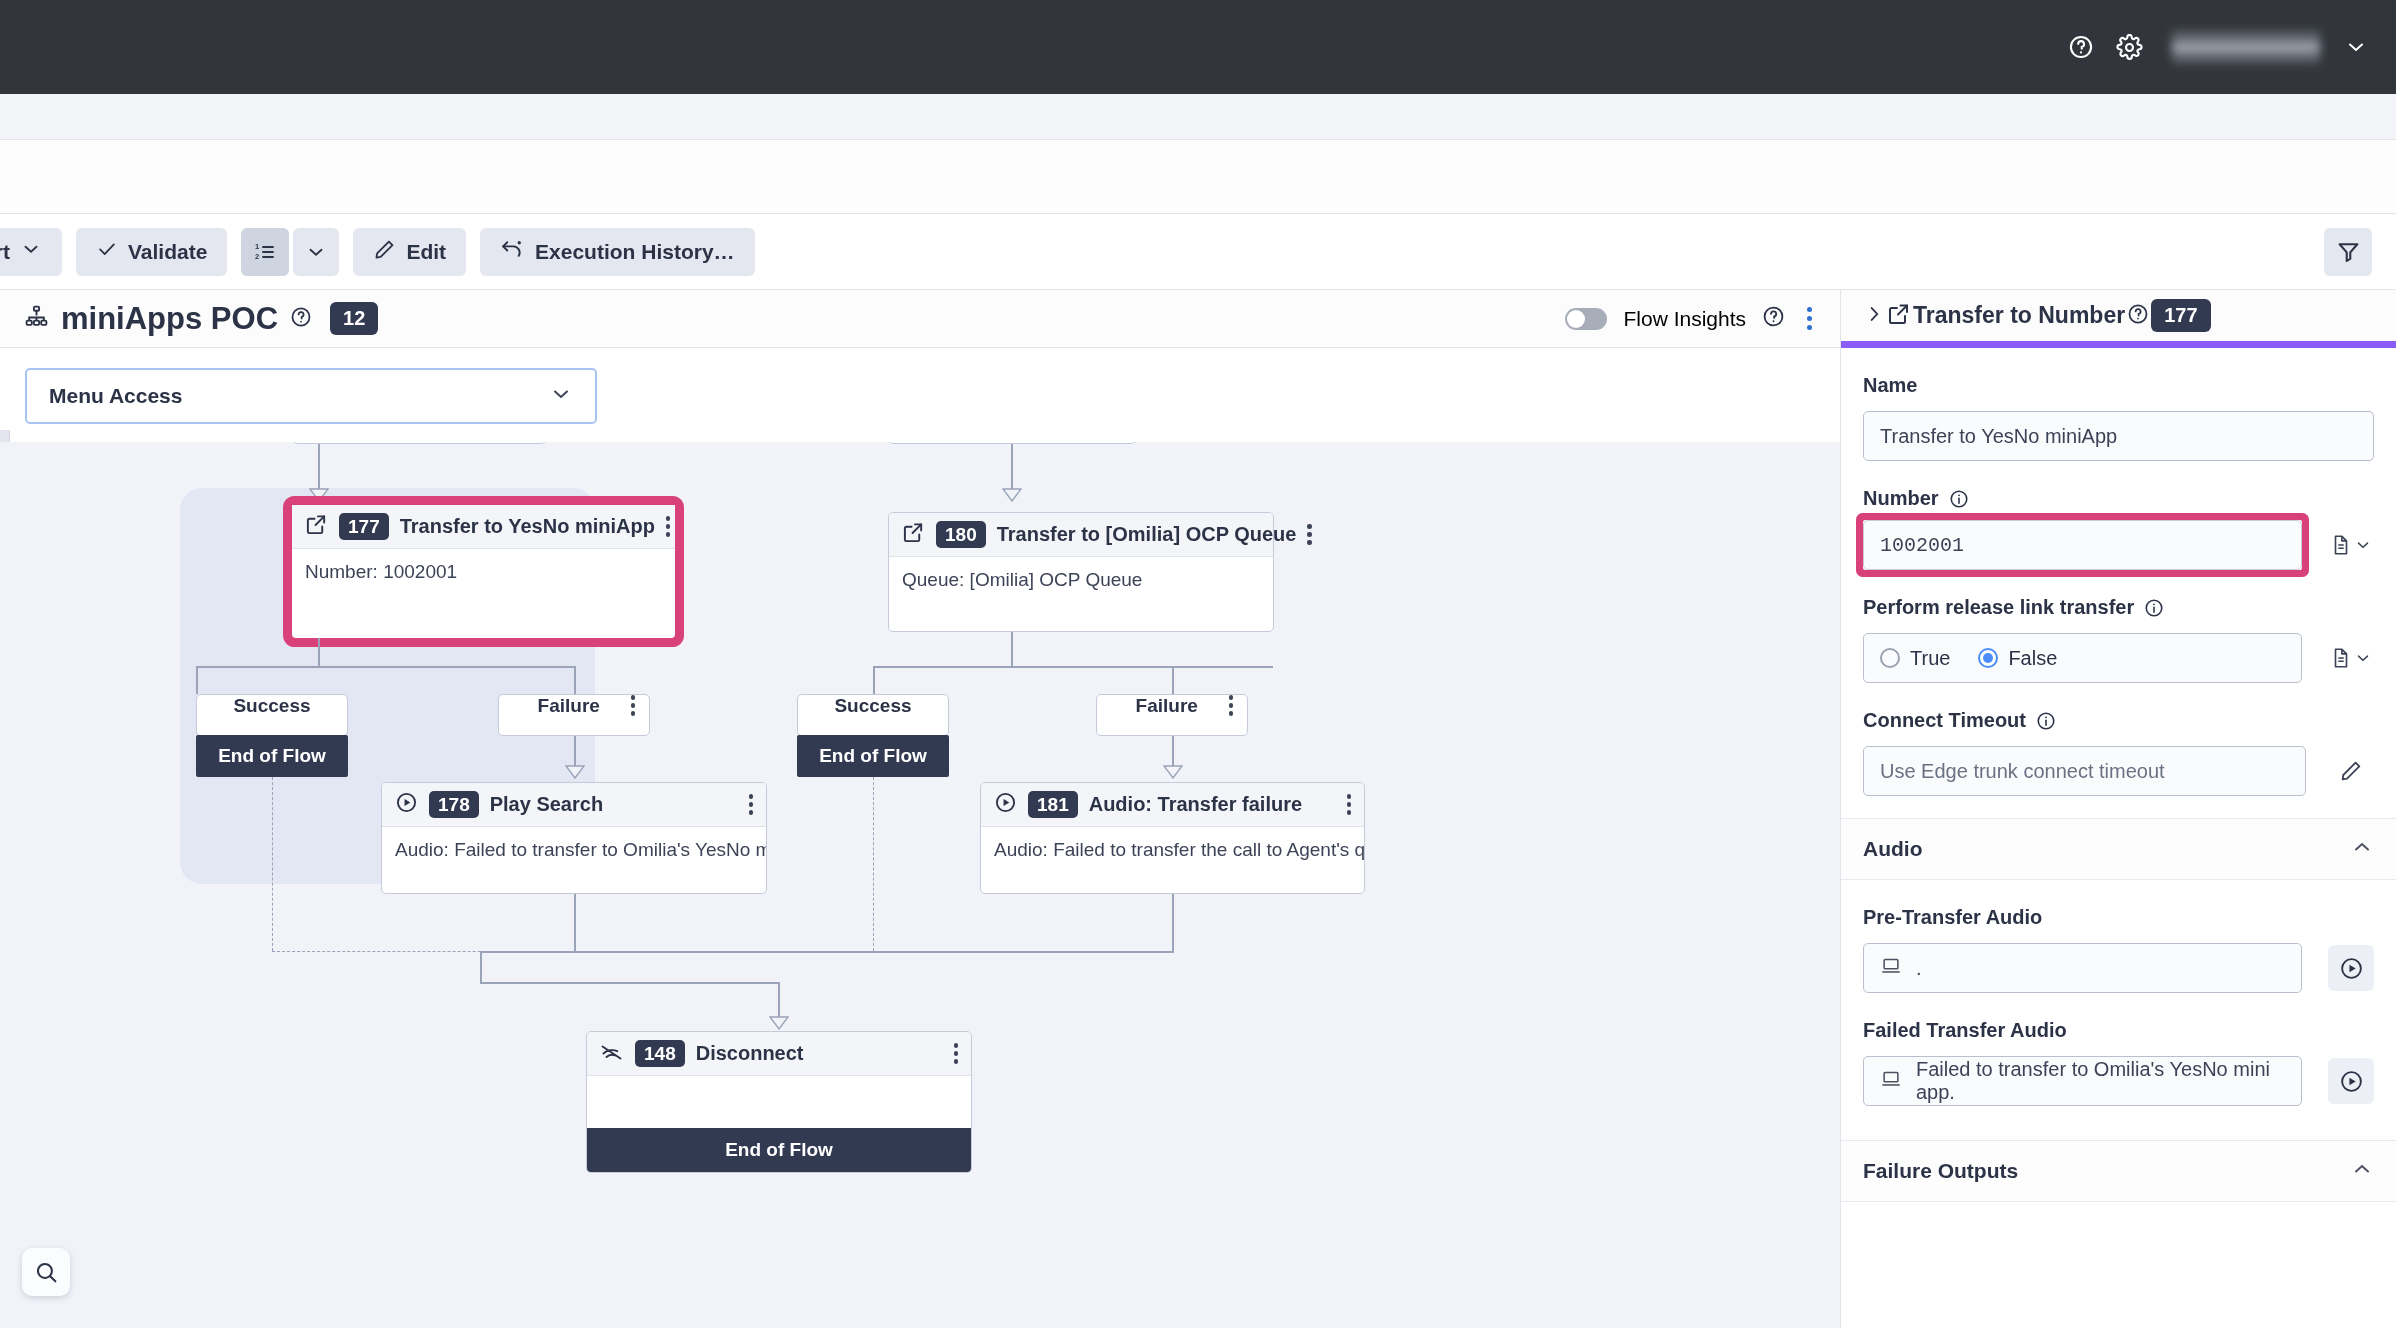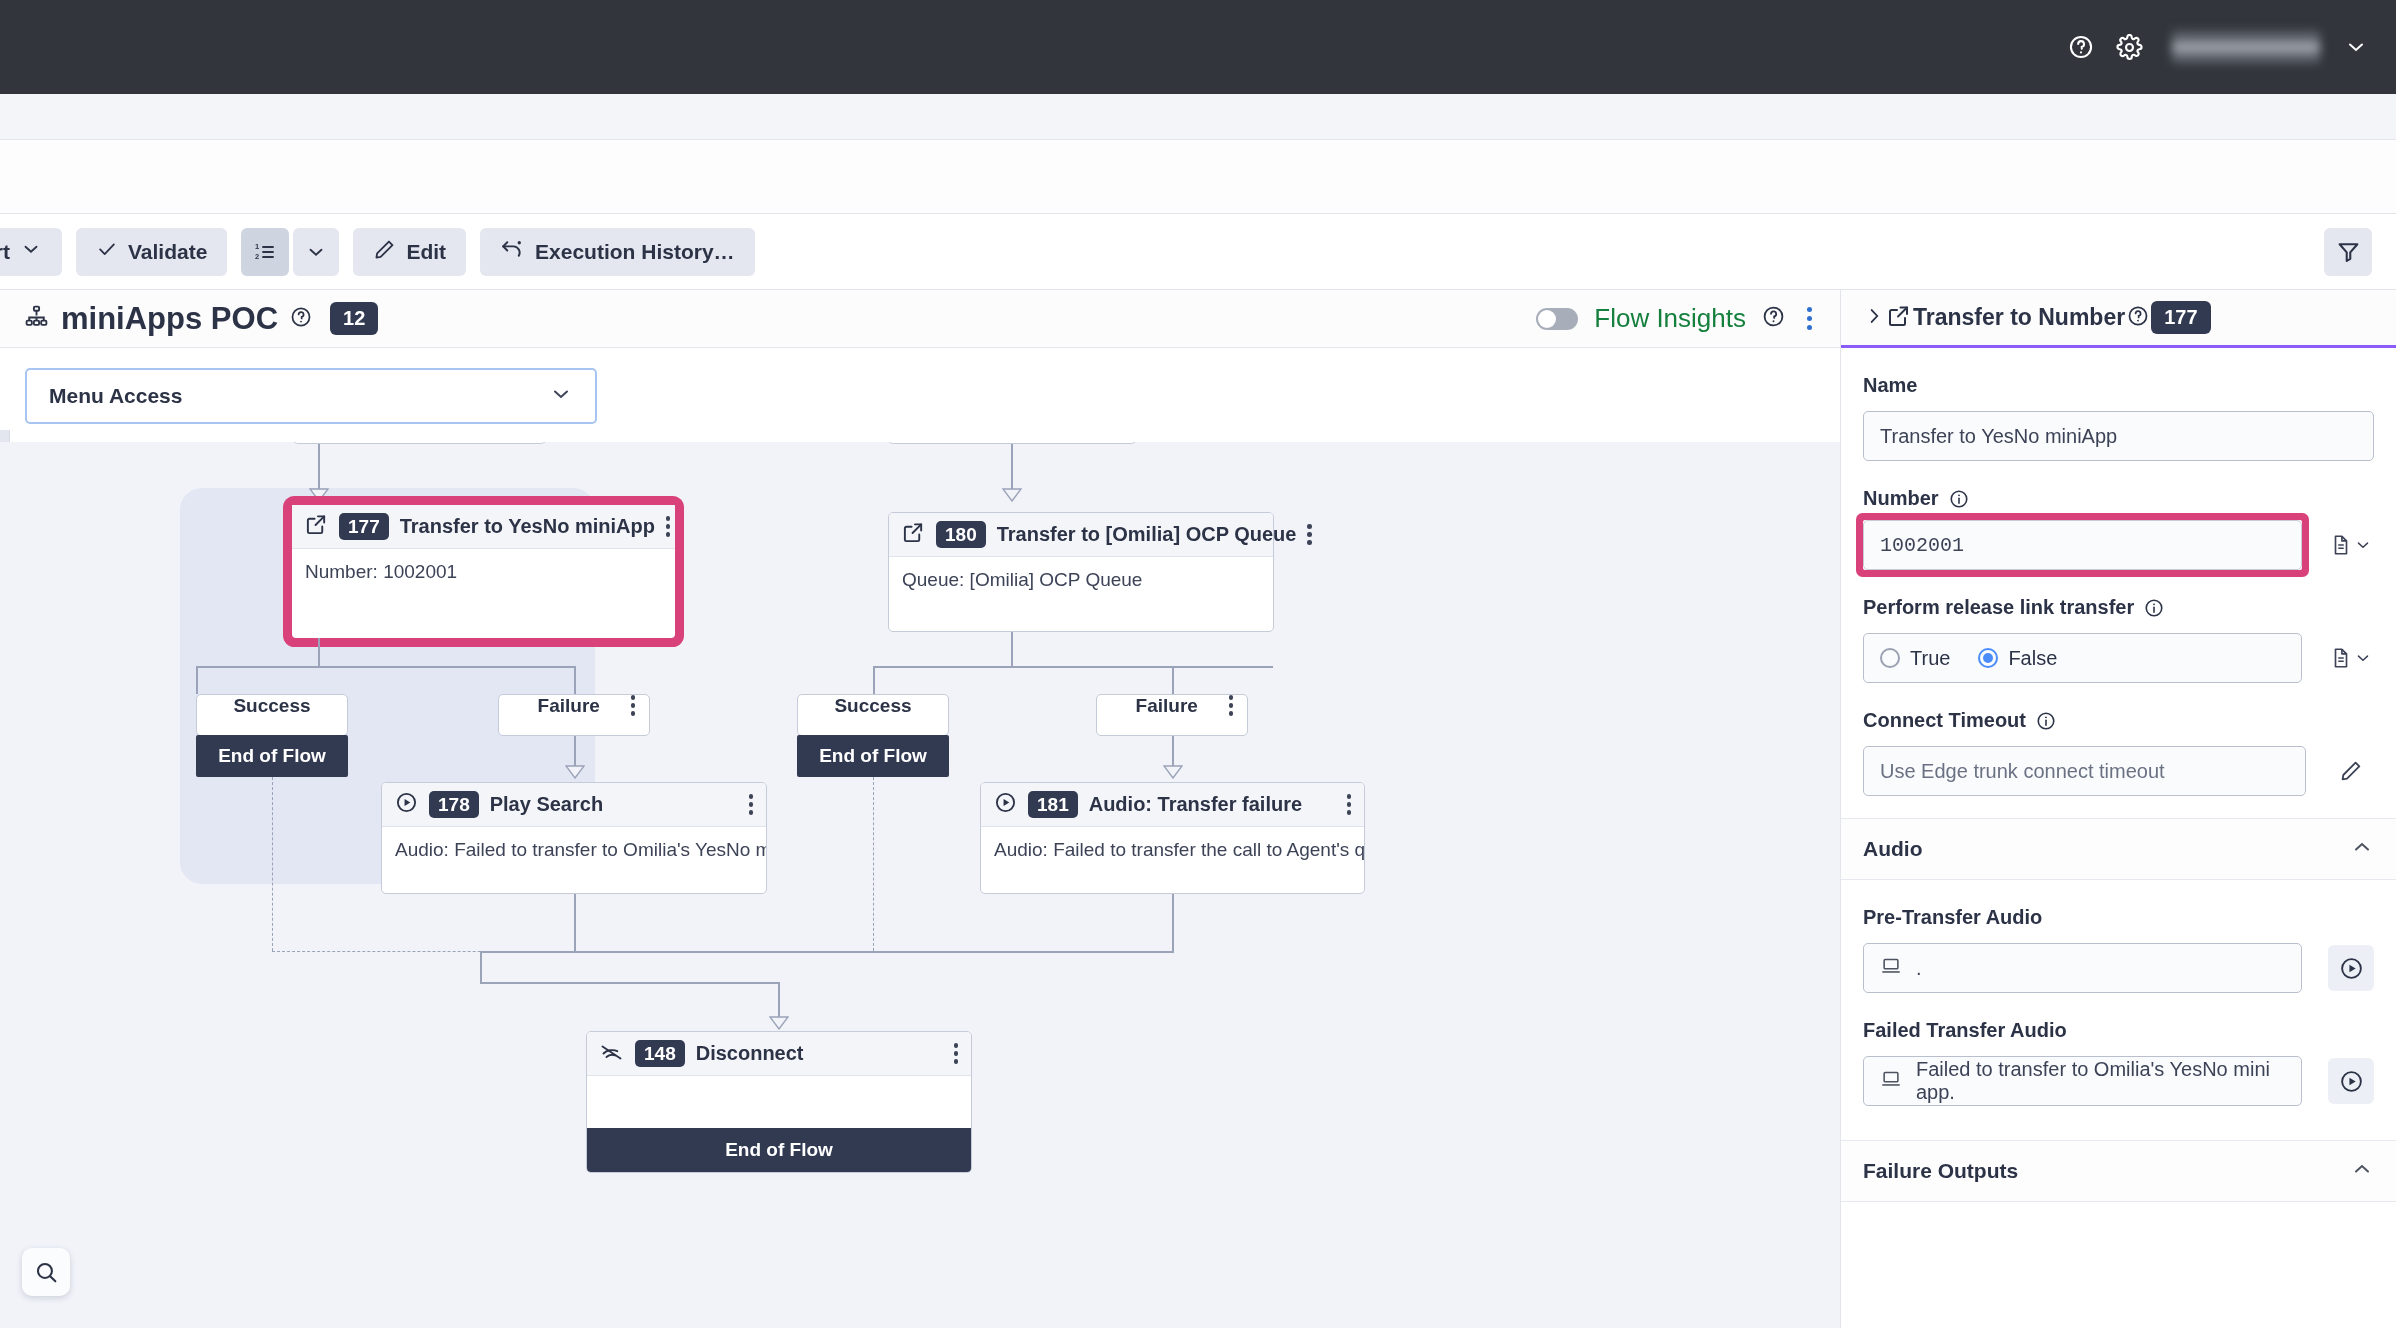--- a/index.html
+++ b/index.html
@@ -66,21 +66,21 @@
   }
   #flowhdr-left { display:flex; align-items:center; gap:12px; padding-left:24px;}
   #flow-title { font-size:31px; font-weight:700; color:#2c3347; }
   #flow-count {
     background:#323a52; color:#fff; font-size:20px; font-weight:700;
     border-radius:6px; padding:5px 13px; margin-left:6px;
   }
   #flowhdr-right { margin-left:auto; display:flex; align-items:center; gap:16px; padding-right:22px;}
   #insights-toggle { width:42px; height:22px; border-radius:11px; background:#a8adba; position:relative; cursor:pointer;}
   #insights-toggle::after { content:""; position:absolute; left:2px; top:2px; width:18px; height:18px; border-radius:50%; background:#fff;}
-  #insights-label { font-size:26px; color:#15803d; }
+  #insights-label { font-size:21px; color:#000000; }
   #kebab-flow { display:flex; flex-direction:column; gap:4px; padding:6px; cursor:pointer;}
   #kebab-flow i { width:5px; height:5px; border-radius:50%; background:#2f6fd0; display:block;}
 
   
   #selrow { position:absolute; left:0; top:348px; width:1840px; height:94px; background:#ffffff; }
   #menu-select {
     position:absolute; left:25px; top:20px; width:572px; height:56px;
     border:2px solid #a8c4f0; border-radius:5px; background:#fff;
     display:flex; align-items:center; padding: 0 22px;
   }
@@ -142,21 +142,21 @@
     background:#fbfcfd; border-radius:10px; box-shadow:0 2px 6px rgba(40,50,80,.18);
     display:flex; align-items:center; justify-content:center; cursor:pointer;
   }
 
   
   #panel {
     position:absolute; left:1840px; top:290px; width:556px; height:1038px;
     background:#ffffff; border-left:1px solid #e2e5ea; overflow:hidden;
   }
   #panel-hdr {
-    height:58px; border-bottom:3px solid #8b5cf6;
+    height:58px; border-bottom:7px solid #8b5cf6;
     display:flex; align-items:center; gap:2px; padding:0 22px;
     background:#fcfcfd;
   }
   #panel-title { font-size:23px; font-weight:700; color:#2c3347;}
   #panel-id { background:#323a52; color:#fff; font-size:20px; font-weight:700; border-radius:6px; padding:5px 13px;}
   .p-sec { padding: 0 22px; }
   .p-label { font-size:20px; font-weight:700; color:#2c3347; display:flex; align-items:center; gap:10px; }
   .p-field {
     height:50px; border:1px solid #b9bfcd; border-radius:5px; background:#fafbfd;
     display:flex; align-items:center; padding:0 16px; font-size:20px; color:#3d4357;

